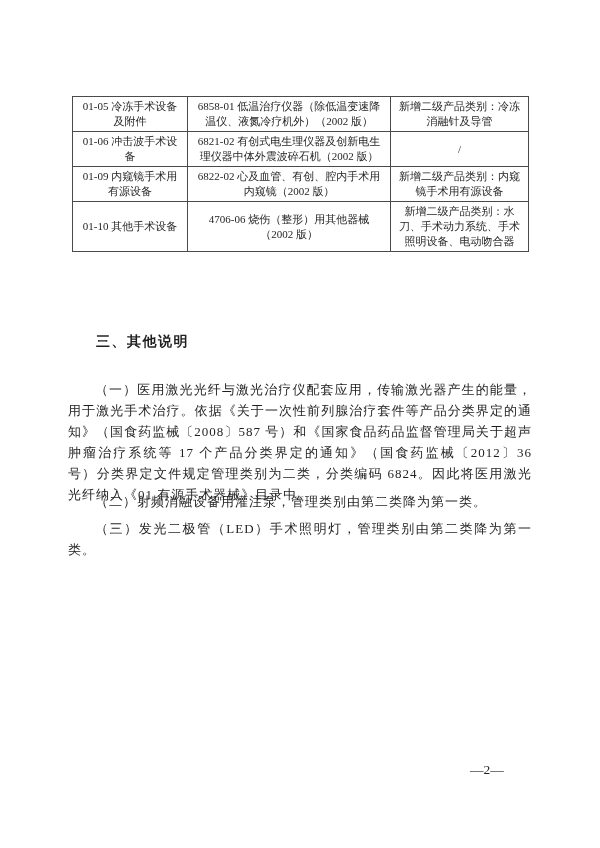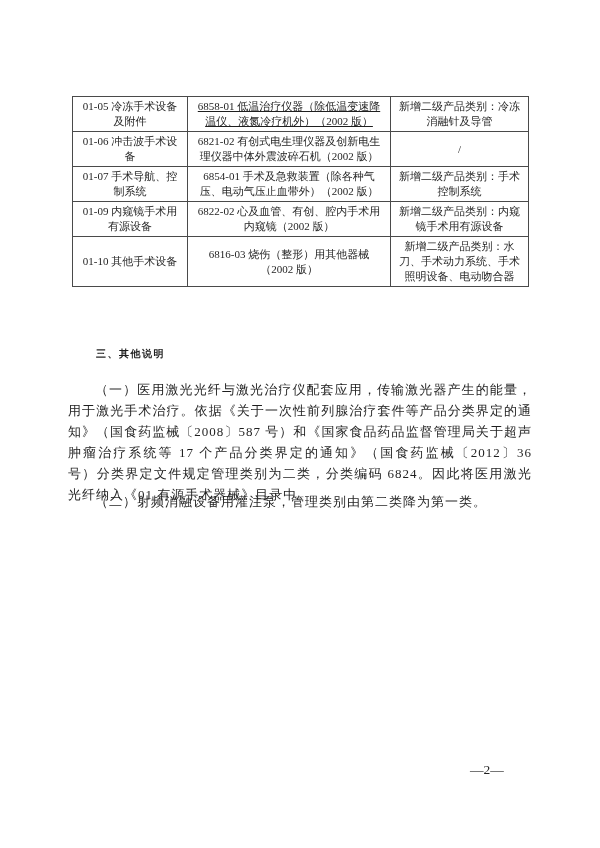--- a/index.html
+++ b/index.html
@@ -21,24 +21,24 @@
     position:absolute;left:72px;top:96px;width:456px;
     border-collapse:collapse;table-layout:fixed;
   }
   table.catalog td{
     border:1px solid var(--border-col);
     text-align:center;vertical-align:middle;
     font-size:11px;line-height:15px;
     padding:2px 5px;
     color:var(--text-col);
   }
-  td.link-cell{color:var(--link-blue);text-decoration:underline;}
+  td.link-cell{color:var(--link-blue);}
   .section-heading{
-    position:absolute;left:96px;top:347px;
-    font-size:10px;font-weight:bold;letter-spacing:1.5px;
+    position:absolute;left:96px;top:333px;
+    font-size:14px;font-weight:bold;letter-spacing:1.5px;
   }
   .body-para{
     position:absolute;left:68px;width:464px;margin:0;
     font-size:13px;line-height:21px;letter-spacing:1px;
     text-align:justify;text-indent:27px;
   }
   .para-1{top:379px;}
   .para-2{top:491px;}
   .para-3{top:518px;}
   .page-number{
@@ -61,38 +61,34 @@
       <tr style="height:33px">
         <td>01-05 冷冻手术设备及附件</td>
         <td class="link-cell">6858-01 低温治疗仪器（除低温变速降温仪、液氮冷疗机外）（2002 版）</td>
         <td>新增二级产品类别：冷冻消融针及导管</td>
       </tr>
       <tr style="height:35px">
         <td>01-06 冲击波手术设备</td>
         <td>6821-02 有创式电生理仪器及创新电生理仪器中体外震波碎石机（2002 版）</td>
         <td>/</td>
       </tr>
-      <tr style="height:33px">
-        <td>01-07 手术导航、控制系统</td>
-        <td>6854-01 手术及急救装置（除各种气压、电动气压止血带外）（2002 版）</td>
-        <td>新增二级产品类别：手术控制系统</td>
-      </tr>
       <tr style="height:35px">
         <td>01-09 内窥镜手术用有源设备</td>
         <td>6822-02 心及血管、有创、腔内手术用内窥镜（2002 版）</td>
         <td>新增二级产品类别：内窥镜手术用有源设备</td>
       </tr>
       <tr style="height:50px">
         <td>01-10 其他手术设备</td>
-        <td>6816-03 烧伤（整形）用其他器械（2002 版）</td>
+        <td>4706-06 烧伤（整形）用其他器械（2002 版）</td>
         <td>新增二级产品类别：水刀、手术动力系统、手术照明设备、电动吻合器</td>
       </tr>
     </tbody>
   </table>
 
   <div class="section-heading">三、其他说明</div>
 
   <p class="body-para para-1">（一）医用激光光纤与激光治疗仪配套应用，传输激光器产生的能量，用于激光手术治疗。依据《关于一次性前列腺治疗套件等产品分类界定的通知》（国食药监械〔2008〕587 号）和《国家食品药品监督管理局关于超声肿瘤治疗系统等 17 个产品分类界定的通知》（国食药监械〔2012〕36 号）分类界定文件规定管理类别为二类，分类编码 6824。因此将医用激光光纤纳入《01 有源手术器械》目录中。</p>
   <p class="body-para para-2">（二）射频消融设备用灌注泵，管理类别由第二类降为第一类。</p>
+  <p class="body-para para-3">（三）发光二极管（LED）手术照明灯，管理类别由第二类降为第一类。</p>
 
   <div class="page-number">—2—</div>
 
 </div>
 
 </body></html>

